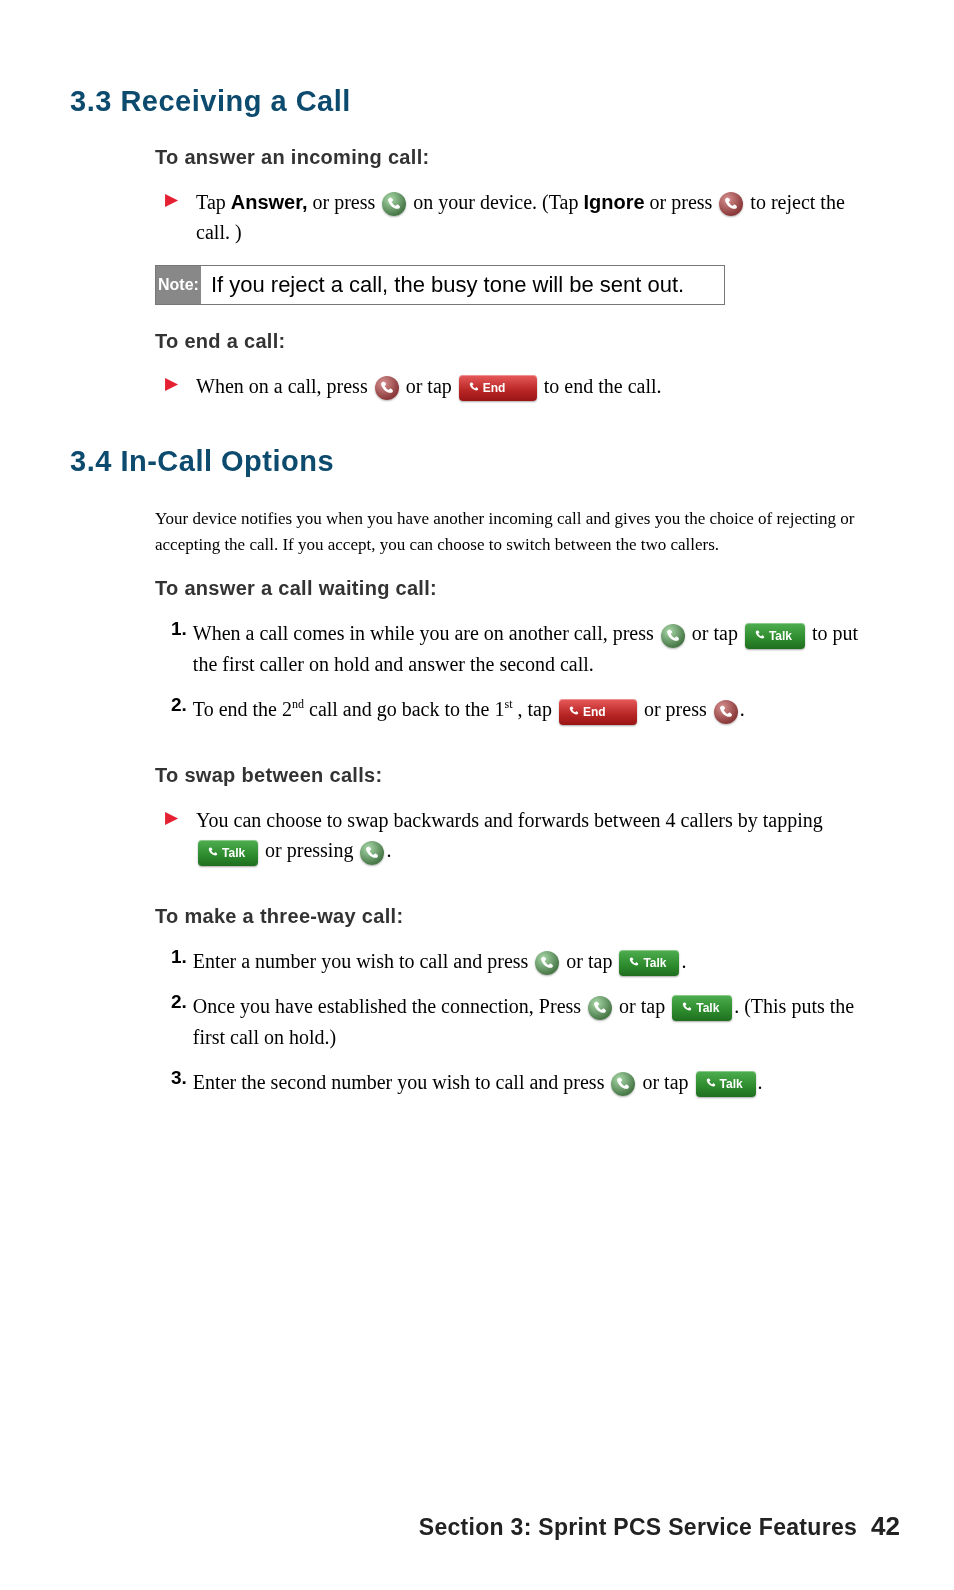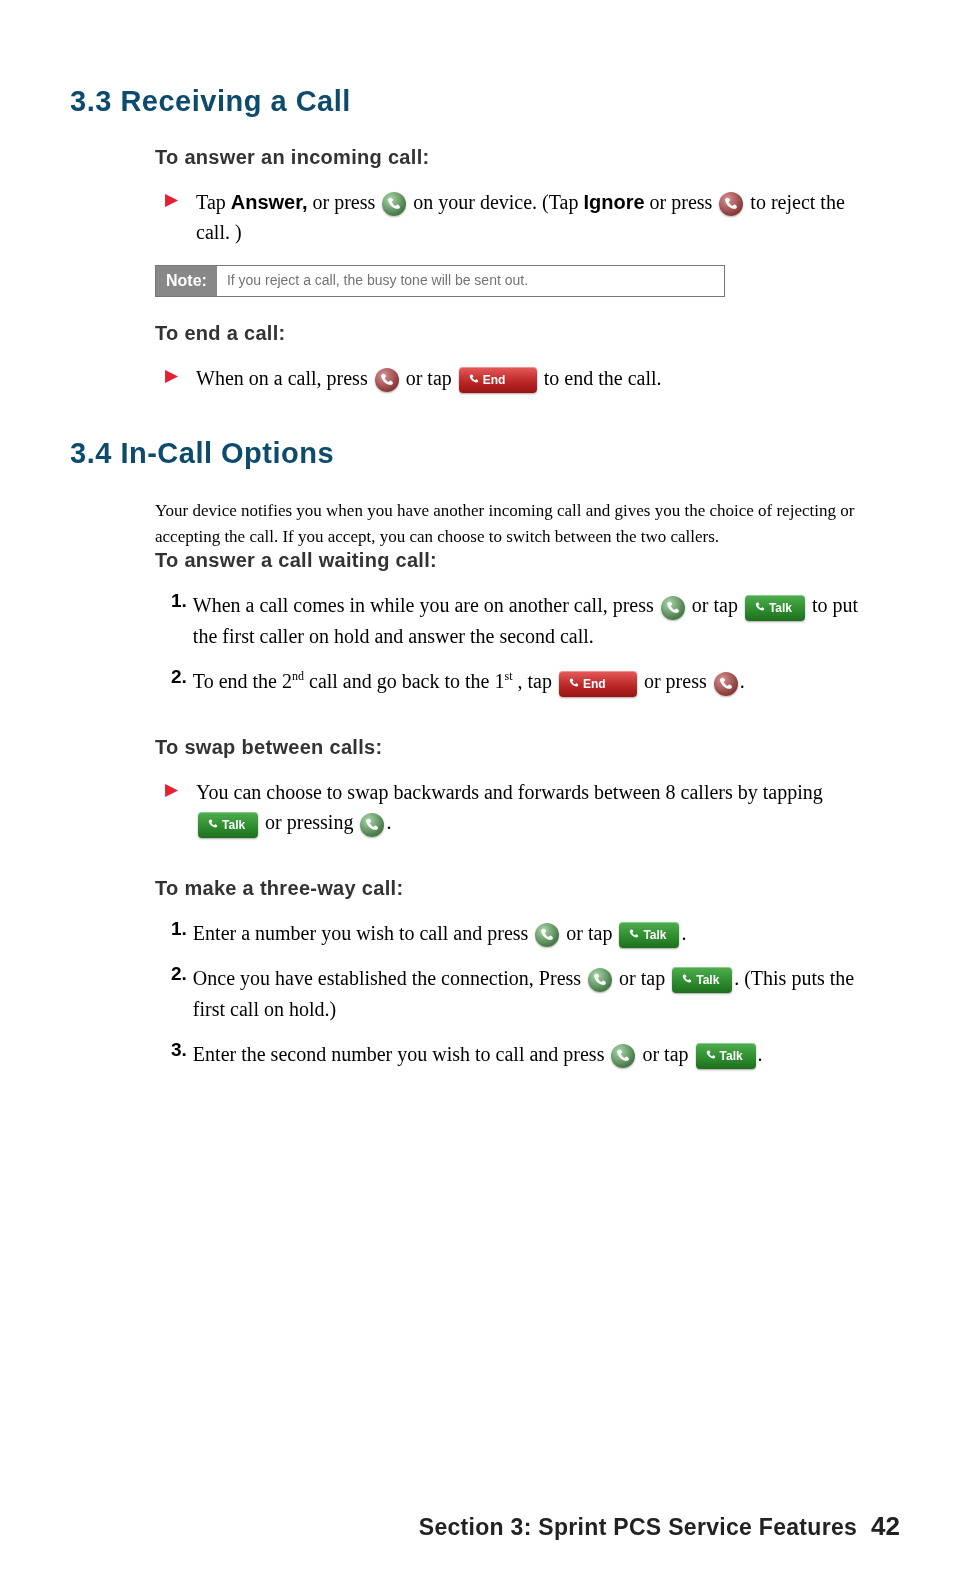--- a/index.html
+++ b/index.html
@@ -20,21 +20,21 @@
     margin-bottom: 28px;
     letter-spacing: 0.5px;
   }
   .content-block { margin-left: 85px; }
   .sub-heading {
     font-family: 'Helvetica Neue', Arial, sans-serif;
     font-weight: bold;
     font-size: 20px;
     color: #333;
     margin-bottom: 18px;
-    margin-top: 0;
+    margin-top: 20px;
     letter-spacing: 0.3px;
   }
   .bullet-row {
     display: flex;
     align-items: flex-start;
     margin-bottom: 18px;
     margin-left: 10px;
   }
   .red-tri {
     color: #e52033;
@@ -57,28 +57,28 @@
     border: 1px solid #777;
     margin: 10px 0 25px 0;
     width: 570px;
   }
   .note-label {
     background: #888;
     color: #fff;
     font-family: 'Helvetica Neue', Arial, sans-serif;
     font-weight: bold;
     font-size: 16px;
-    padding: 6px 10px;
+    padding: 6px 2px;
     display: flex;
     align-items: center;
   }
   .note-text {
     font-family: 'Helvetica Neue', Arial, sans-serif;
-    font-size: 14px;
-    color: #737373;
+    font-size: 22px;
+    color: #000000;
     padding: 6px 10px;
   }
   .num-row {
     display: flex;
     align-items: flex-start;
     margin-bottom: 14px;
     margin-left: 16px;
   }
   .num-label {
     font-family: 'Helvetica Neue', Arial, sans-serif;
@@ -253,21 +253,21 @@
             <use href="#phone-path"></use>
           </svg></span><span>.</span>
     </span>
   </div>
 
   <div class="sub-heading sp">To swap between calls:</div>
 
   <div class="bullet-row">
     <span class="red-tri">▶</span>
     <span class="bullet-text">
-      <span>You can choose to swap backwards and forwards between 8 callers by tapping </span>
+      <span>You can choose to swap backwards and forwards between 4 callers by tapping </span>
       <span class="btn-wide btn-talk"><span class="mini-phone"><svg viewBox="0 0 12 12">
               <use href="#phone-path"></use>
             </svg></span><span>Talk</span></span>
       <span> or pressing </span>
       <span class="icon-round icon-green-phone"><svg viewBox="0 0 12 12">
             <use href="#phone-path"></use>
           </svg></span><span>.</span>
     </span>
   </div>
 

